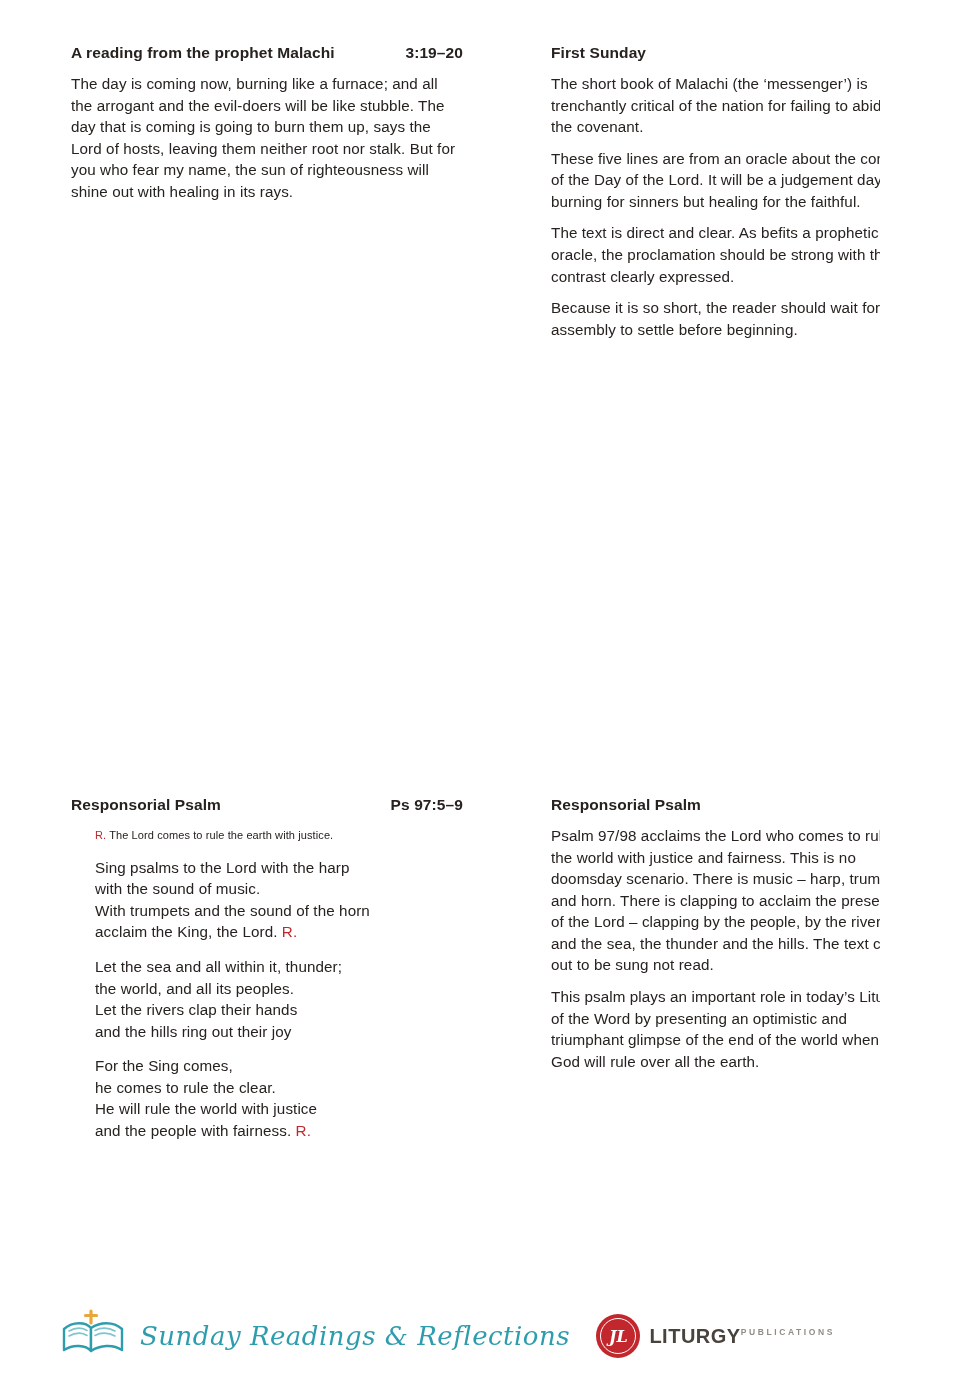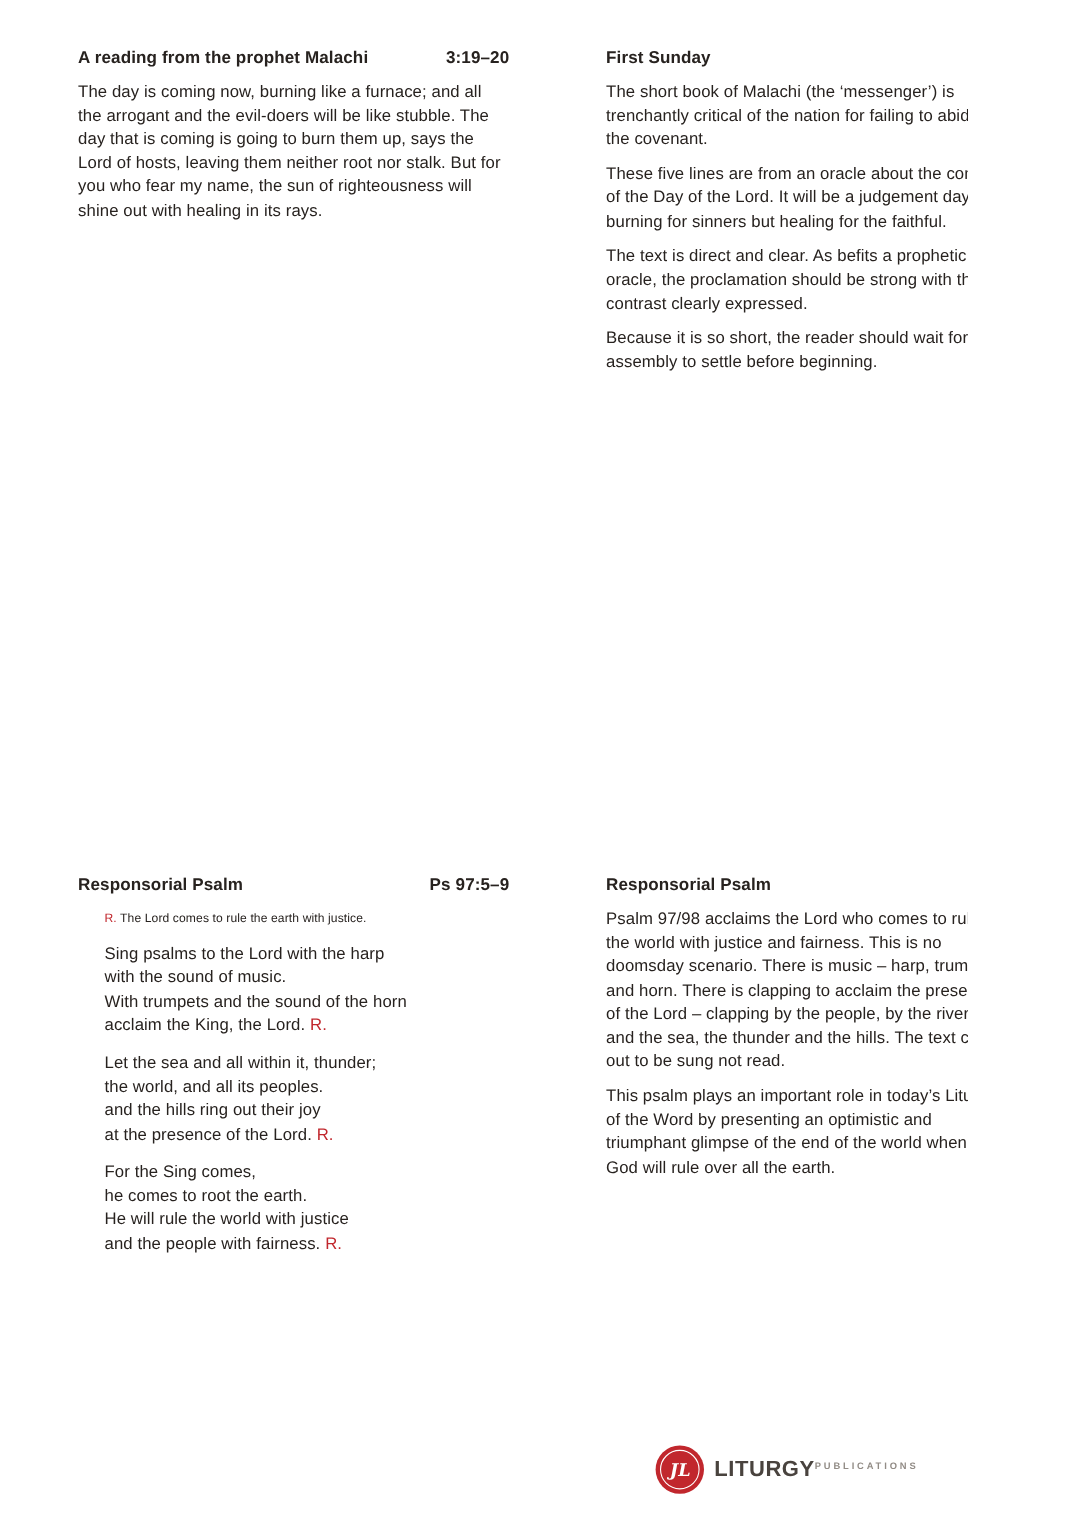--- a/index.html
+++ b/index.html
@@ -149,42 +149,61 @@
     <div>
         <div class="stanza">
           <div class="line">Sing psalms to the Lord with the harp</div>
           <div class="line">with the sound of music.</div>
           <div class="line">With trumpets and the sound of the horn</div>
           <div class="line">acclaim the King, the Lord. <span class="red">R.</span></div>
         </div>
         <div class="stanza">
           <div class="line">Let the sea and all within it, thunder;</div>
           <div class="line">the world, and all its peoples.</div>
+          <div class="line">Let the rivers clap their hands</div>
           <div class="line">and the hills ring out their joy</div>
-          <div class="line">at the presence of the Lord. <span class="red">R.</span></div>
         </div>
         <div class="stanza">
           <div class="line">For the Sing comes,</div>
-          <div class="line">he comes to root the earth.</div>
+          <div class="line">he comes to rule the clear.</div>
           <div class="line">He will rule the world with justice</div>
           <div class="line">and the people with fairness. <span class="red">R.</span></div>
         </div>
       </div>
   </section>
 
   <section class="block col-psalm-right">
     <div class="heading-row">
       <span>Responsorial Psalm</span>
     </div>
     <div>
         <p class="para">Psalm 97/98 acclaims the Lord who comes to rule the world with justice and fairness. This is no doomsday scenario. There is music – harp, trumpet and horn. There is clapping to acclaim the presence of the Lord – clapping by the people, by the rivers and the sea, the thunder and the hills. The text cries out to be sung not read.</p>
         <p class="para">This psalm plays an important role in today’s Liturgy of the Word by presenting an optimistic and triumphant glimpse of the end of the world when God will rule over all the earth.</p>
       </div>
   </section>
 
+  <div class="footer-brand">
+    <span>
+      <svg width="66" height="50" viewBox="0 0 66 50" aria-hidden="true">
+
+        <path d="M31 2 v12" stroke="#e9a63a" stroke-width="3.2" fill="none" stroke-linecap="round"></path>
+        <path d="M25.5 6.5 h11" stroke="#e9a63a" stroke-width="3.2" fill="none" stroke-linecap="round"></path>
+
+        <path d="M4 20 C 13 12, 26 13, 31 19 L 31 42 C 26 36, 13 35, 4 41 Z" fill="#ffffff" stroke="#2d9dae" stroke-width="2.4" stroke-linejoin="round"></path>
+
+        <path d="M62 20 C 53 12, 40 13, 31 19 L 31 42 C 40 36, 53 35, 62 41 Z" fill="#ffffff" stroke="#2d9dae" stroke-width="2.4" stroke-linejoin="round"></path>
+
+        <path d="M9 22 C 16 18, 23 18.5, 27 21.5" stroke="#7fc4ce" stroke-width="1.6" fill="none" stroke-linecap="round"></path>
+        <path d="M9 27 C 16 23, 23 23.5, 27 26.5" stroke="#7fc4ce" stroke-width="1.6" fill="none" stroke-linecap="round"></path>
+        <path d="M35 21.5 C 40 18.5, 48 18, 55 22" stroke="#7fc4ce" stroke-width="1.6" fill="none" stroke-linecap="round"></path>
+        <path d="M35 26.5 C 40 23.5, 48 23, 55 27" stroke="#7fc4ce" stroke-width="1.6" fill="none" stroke-linecap="round"></path>
+      </svg>
+    </span>
+    <span class="brand-title">Sunday Readings &amp; Reflections</span>
+  </div>
 
   <div class="footer-logo">
     <span class="logo-circle">
       <span class="logo-monogram">JL</span>
     </span>
     <span class="logo-text">
       <span class="logo-name">LITURGY</span>
       <span class="logo-sub">PUBLICATIONS</span>
     </span>
   </div>

